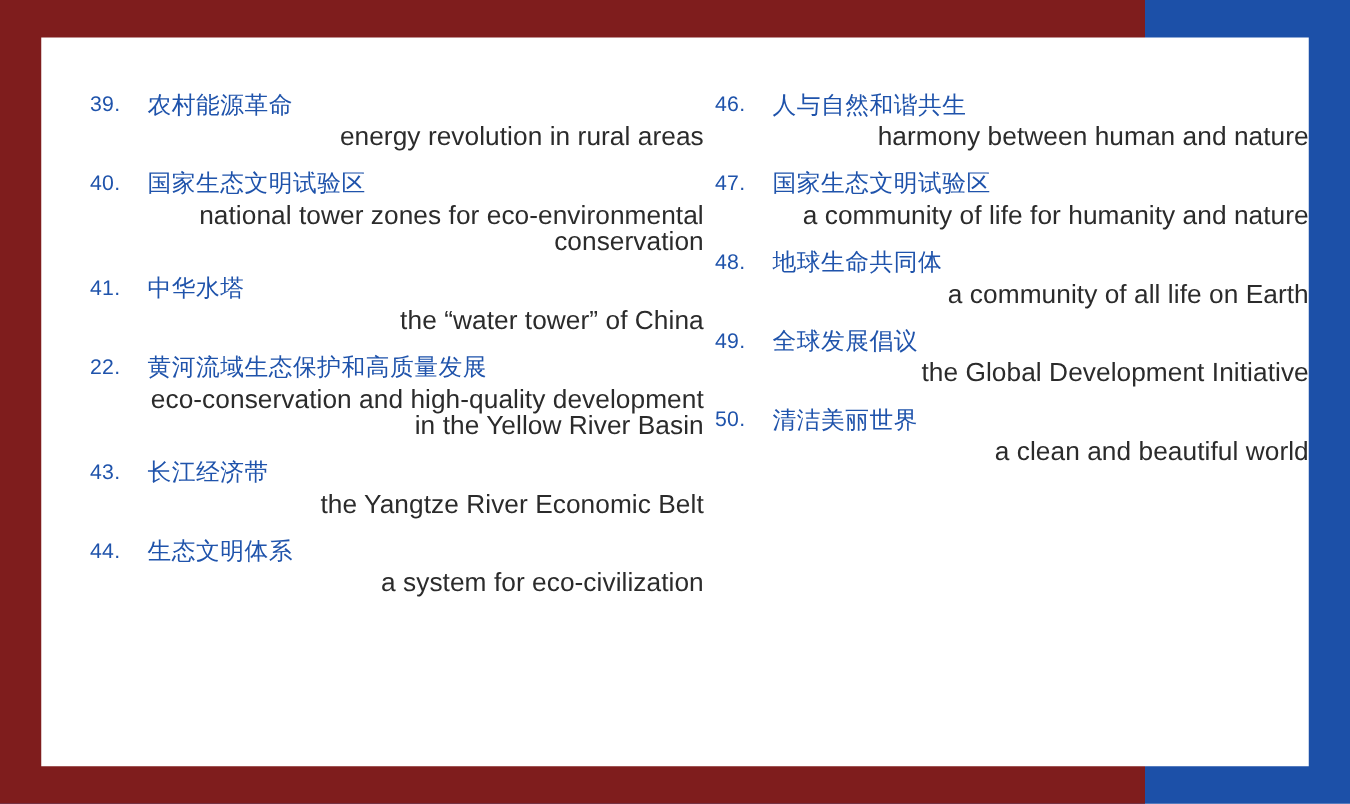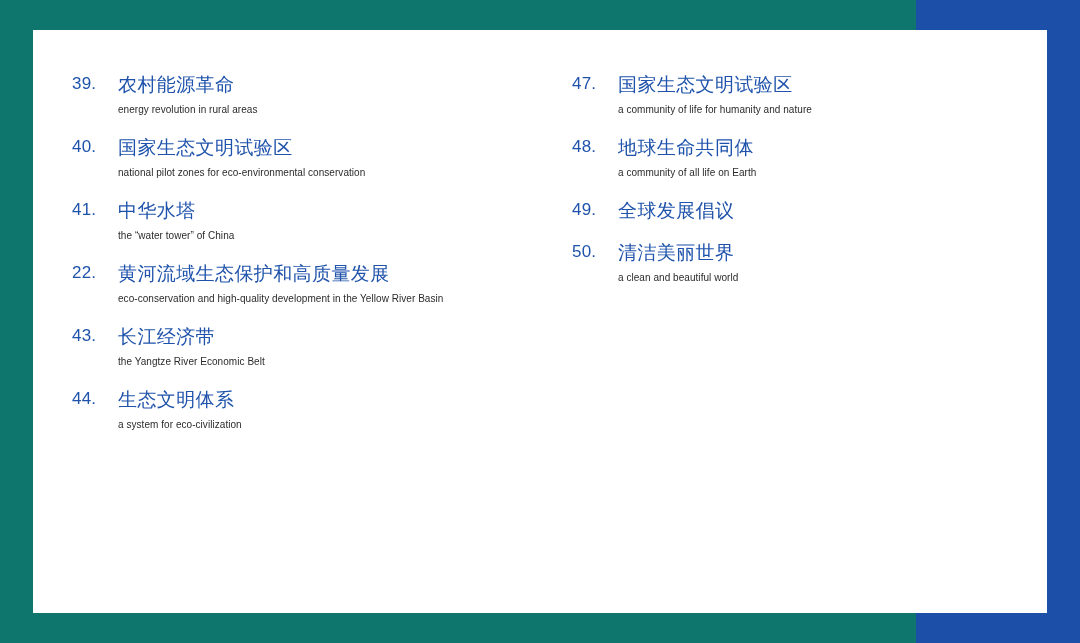--- a/index.html
+++ b/index.html
@@ -12,21 +12,21 @@
     background: #1c50a8;
     font-family: "Liberation Sans", sans-serif;
     overflow: hidden;
   }
   .slide {
     position: absolute;
     left: 0;
     top: 0;
     width: 916px;
     height: 643px;
-    background: #0f766e;
+    background: #7f1d1d;
   }
   .card {
     position: absolute;
     left: 33px;
     top: 30px;
     width: 1014px;
     height: 583px;
     background: #ffffff;
   }
   .columns {
@@ -73,23 +73,24 @@
   .zh {
     color: #1f53ab;
     font-size: 19px;
     line-height: 26px;
     font-weight: normal;
     letter-spacing: 0.4px;
     margin-bottom: 1px;
   }
   .en {
     color: #2b2b2b;
-    font-size: 10px;
+    font-size: 21px;
     line-height: 21px;
     letter-spacing: 0.05px;
+    text-align: right;
   }
 </style>
 </head>
 <body>
 
 <div class="slide">
   <div class="card">
     <div class="columns">
 
       <div class="col col-left">
@@ -99,21 +100,21 @@
           <div class="texts">
             <div class="zh">农村能源革命</div>
             <div class="en">energy revolution in rural areas</div>
           </div>
         </div>
 
         <div class="entry">
           <div class="num">40.</div>
           <div class="texts">
             <div class="zh">国家生态文明试验区</div>
-            <div class="en">national pilot zones for eco-environmental conservation</div>
+            <div class="en">national tower zones for eco-environmental conservation</div>
           </div>
         </div>
 
         <div class="entry">
           <div class="num">41.</div>
           <div class="texts">
             <div class="zh">中华水塔</div>
             <div class="en">the “water tower” of China</div>
           </div>
         </div>
@@ -140,20 +141,27 @@
             <div class="zh">生态文明体系</div>
             <div class="en">a system for eco-civilization</div>
           </div>
         </div>
 
       </div>
 
       <div class="col col-right">
 
 
+        <div class="entry">
+          <div class="num">46.</div>
+          <div class="texts">
+            <div class="zh">人与自然和谐共生</div>
+            <div class="en">harmony between human and nature</div>
+          </div>
+        </div>
 
         <div class="entry">
           <div class="num">47.</div>
           <div class="texts">
             <div class="zh">国家生态文明试验区</div>
             <div class="en">a community of life for humanity and nature</div>
           </div>
         </div>
 
         <div class="entry">
@@ -161,20 +169,21 @@
           <div class="texts">
             <div class="zh">地球生命共同体</div>
             <div class="en">a community of all life on Earth</div>
           </div>
         </div>
 
         <div class="entry">
           <div class="num">49.</div>
           <div class="texts">
             <div class="zh">全球发展倡议</div>
+            <div class="en">the Global Development Initiative</div>
           </div>
         </div>
 
         <div class="entry">
           <div class="num">50.</div>
           <div class="texts">
             <div class="zh">清洁美丽世界</div>
             <div class="en">a clean and beautiful world</div>
           </div>
         </div>

